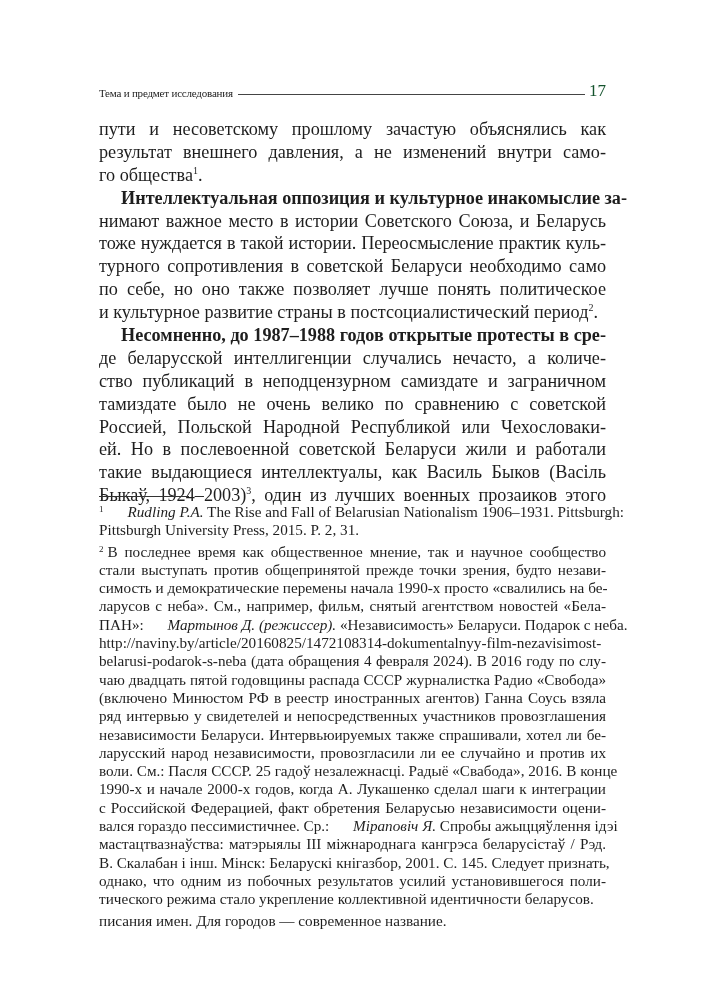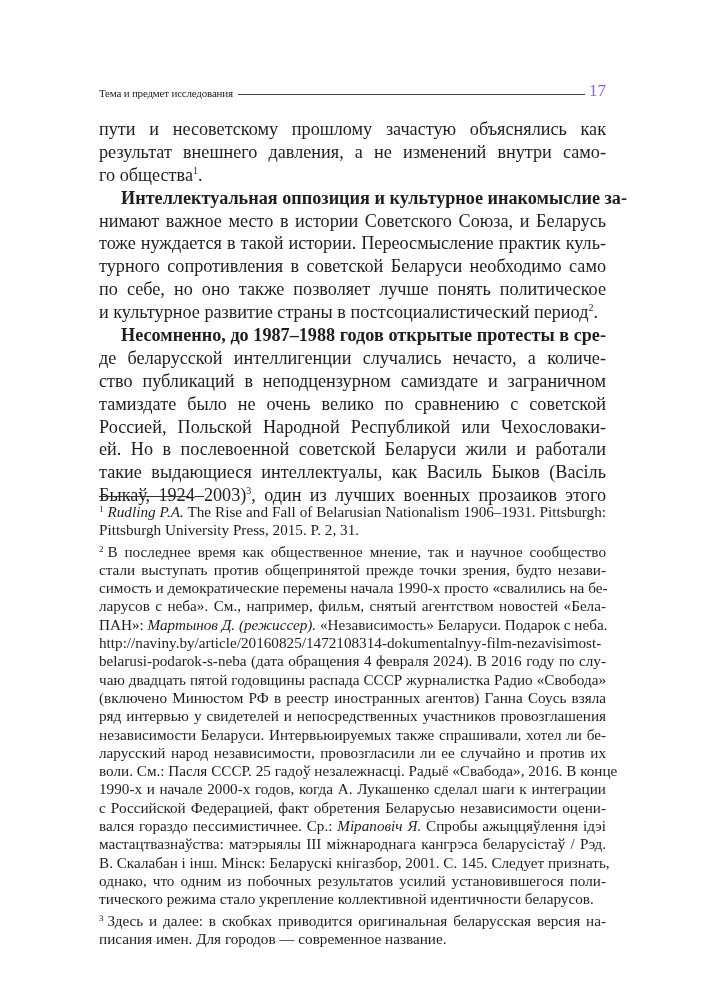--- a/index.html
+++ b/index.html
@@ -3,34 +3,34 @@
 <meta charset="utf-8">
 <style>
   html, body { margin: 0; padding: 0; background: #ffffff; }
   body { width: 707px; height: 1000px; position: relative; overflow: hidden;
          font-family: "Liberation Serif", "DejaVu Serif", serif; color: #1e1e1e; }
   .page { position: absolute; left: 99px; top: 0; width: 507px; }
   .running-head { position: absolute; top: 79px; left: 0; width: 507px; height: 20px;
                   display: flex; align-items: flex-end; }
   .rh-title { font-size: 11px; letter-spacing: -0.2px; white-space: nowrap; color: #222; }
   .rh-rule { flex: 1; border-bottom: 1.3px solid #444; margin: 0 4px 4px 5px; }
-  .rh-page { font-size: 17px; line-height: 17px; color: #8b5cf6; }
+  .rh-page { font-size: 17px; line-height: 17px; color: #14532d; }
   .body-text { position: absolute; top: 118px; left: 0; width: 507px; font-size: 18.2px;
                line-height: 22.9px; text-align: justify; }
   .line { display: block; white-space: nowrap; text-align-last: justify; text-align: justify; height: 22.9px; }
   .line.last { text-align-last: left; }
   .indent { padding-left: 22px; font-weight: bold; }
   sup { font-size: 10px; line-height: 0; vertical-align: 7px; }
   .fn-rule { position: absolute; top: 496px; left: 0; width: 90px; border-top: 1.2px solid #333; }
   .footnotes { position: absolute; top: 503px; left: 0; width: 507px; font-size: 15.2px; line-height: 18.3px; }
   .fn-line { display: block; white-space: nowrap; text-align: justify; text-align-last: justify; height: 18.3px; }
   .fn-line.last { text-align-last: left; }
   .fn-gap { height: 3px; }
   .fn-num { font-size: 9px; vertical-align: 5px; line-height: 0; margin-right: 4px; }
-  i { font-style: italic; }
+  i { font-style: italic; margin-left: 20px; }
 </style>
 </head>
 <body>
 
 <div class="page">
 
   <div class="running-head">
     <span class="rh-title">Тема и предмет исследования</span>
     <span class="rh-rule"></span>
     <span class="rh-page">17</span>
@@ -93,18 +93,17 @@
       <span class="fn-line">с Российской Федерацией, факт обретения Беларусью независимости оцени-</span>
       <span class="fn-line"><span>вался гораздо пессимистичнее. Ср.: </span><i>Міраповіч Я.</i><span> Спробы ажыццяўлення ідэі</span></span>
       <span class="fn-line">мастацтвазнаўства: матэрыялы III міжнароднага кангрэса беларусістаў / Рэд.</span>
       <span class="fn-line">В. Скалабан і інш. Мінск: Беларускі кнігазбор, 2001. С. 145. Следует признать,</span>
       <span class="fn-line">однако, что одним из побочных результатов усилий установившегося поли-</span>
       <span class="fn-line last">тического режима стало укрепление коллективной идентичности беларусов.</span>
     </div>
     <div class="fn-gap"></div>
 
     <div>
-      <span class="fn-line"><span class="fn-num">3</span><span>Здесь и далее: в скобках приводится оригинальная беларусская версия на-</span></span>
       <span class="fn-line last">писания имен. Для городов — современное название.</span>
     </div>
   </div>
 
 </div>
 
 </body></html>

